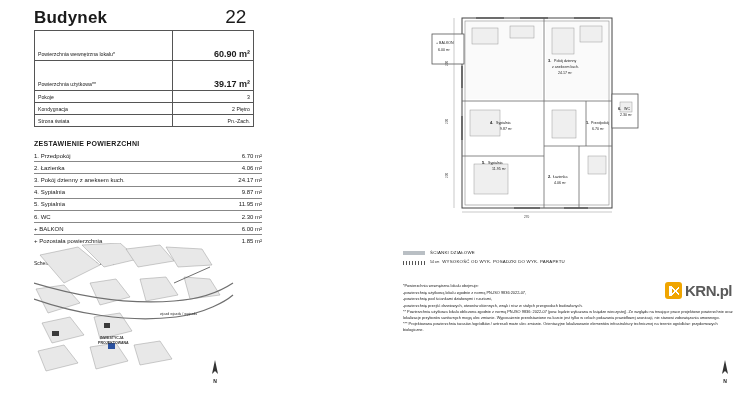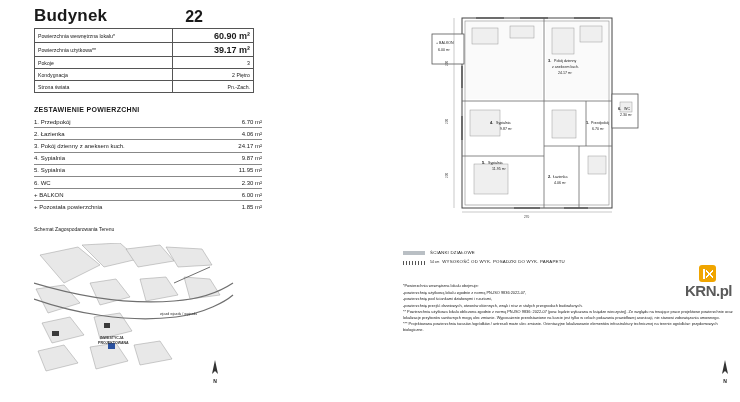--- a/index.html
+++ b/index.html
@@ -10,26 +10,26 @@
     color:#1a1a1a;
     overflow:hidden;
     position:relative;
   }
   .page{position:absolute;left:0;top:0;width:740px;height:304px;}
 
   
   .left{position:absolute;left:34px;top:6px;width:330px;}
   .title{font-size:17px;font-weight:bold;letter-spacing:.2px;}
   .title-row{display:flex;align-items:flex-end;}
-  .title-num{font-size:16px;font-weight:bold;margin-left:78px;}
+  .title-num{font-size:19px;font-weight:normal;margin-left:118px;}
 
   table.spec{border-collapse:collapse;width:220px;margin-top:2px;font-size:5.2px;}
   table.spec td{border:0.6px solid #555;padding:1px 3px;height:9px;vertical-align:middle;}
   table.spec td.val{text-align:right;width:74px;}
-  table.spec tr.big td{font-size:9px;font-weight:bold;padding-top:0;padding-bottom:0;height:13px;margin-left:20px;}
+  table.spec tr.big td{font-size:9px;font-weight:bold;padding-top:16px;padding-bottom:0;height:13px;margin-left:20px;}
   table.spec tr.big td.lbl{font-size:5.2px;font-weight:normal;}
 
   .zest-title{font-size:7px;font-weight:bold;margin:13px 0 4px 0;letter-spacing:.3px;}
   .zest{font-size:6px;width:228px;}
   .zest .row{display:flex;justify-content:space-between;padding:1.6px 0;}
   .zest .row .nm{white-space:nowrap;}
   .zest .row .vl{white-space:nowrap;}
   .zest .sep{border-top:0.6px solid #888;margin:1px 0;}
 
   .schem-label{font-size:5px;margin-top:14px;color:#222;}
@@ -59,21 +59,21 @@
 
   .notes{position:absolute;left:3px;top:283px;width:330px;font-size:3.9px;line-height:1.42;color:#1c1c1c;}
   .notes p{margin:0 0 1px 0;}
 
   
   .north{position:absolute;font-size:5px;text-align:center;}
   .north .n-lbl{font-size:5px;font-weight:bold;}
   .north svg{display:block;margin:0 auto;}
 
   
-  .wm{position:absolute;right:8px;bottom:5px;display:flex;align-items:center;flex-direction:column;}
+  .wm{position:absolute;right:8px;bottom:5px;display:flex;align-items:center;}
   .wm .ico{width:17px;height:17px;border-radius:3px;background:#f0a500;position:relative;margin-right:3px;}
   .wm .ico::before{content:"";position:absolute;left:4px;top:3.5px;width:2.5px;height:10px;background:#fff;}
   .wm .ico::after{content:"";position:absolute;left:7px;top:3.5px;width:7px;height:10px;
      background:linear-gradient(45deg,transparent 45%,#fff 45%,#fff 55%,transparent 55%),
                 linear-gradient(-45deg,transparent 45%,#fff 45%,#fff 55%,transparent 55%);}
   .wm .txt{font-size:15px;font-weight:bold;color:#5a5a5a;letter-spacing:-.5px;}
 </style>
 </head>
 <body>
 

